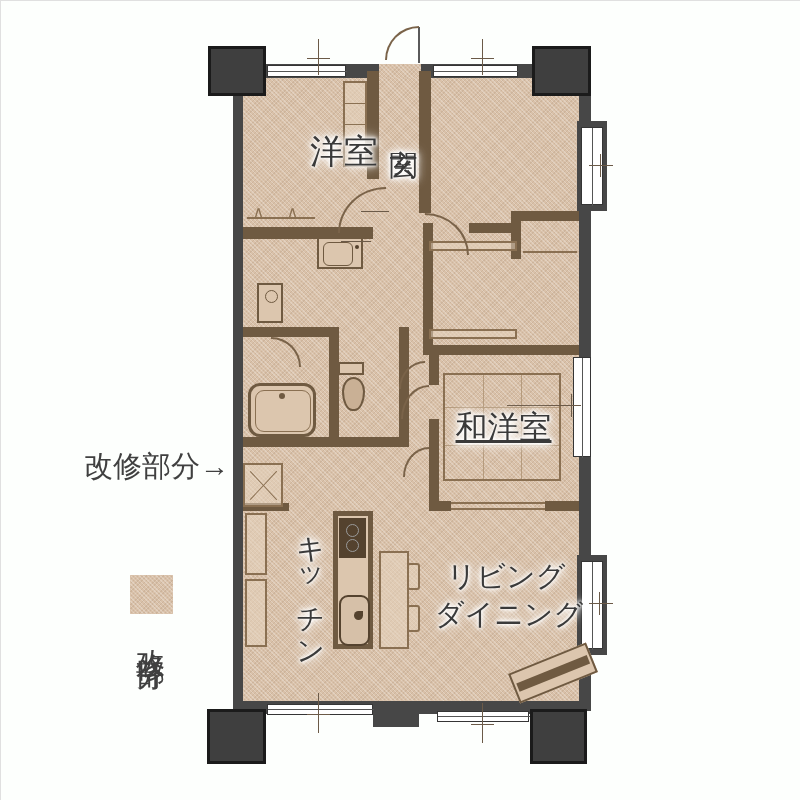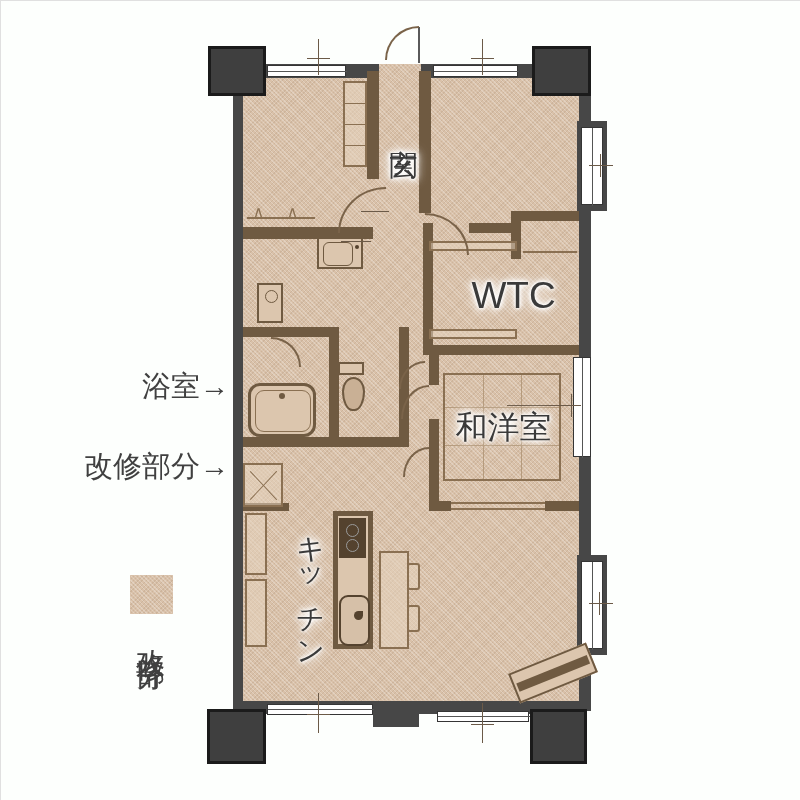--- a/index.html
+++ b/index.html
@@ -174,28 +174,27 @@
   <div class="abs dim" style="left:570px;top:393px;width:1px;height:23px;"></div>
   <div class="abs dim" style="left:588px;top:602px;width:24px;height:1px;"></div>
   <div class="abs dim" style="left:598px;top:591px;width:1px;height:23px;"></div>
   <div class="abs dim" style="left:317px;top:692px;width:1px;height:40px;"></div>
   <div class="abs dim" style="left:306px;top:713px;width:23px;height:1px;"></div>
   <div class="abs dim" style="left:481px;top:702px;width:1px;height:40px;"></div>
   <div class="abs dim" style="left:470px;top:723px;width:23px;height:1px;"></div>
   <div class="abs dim" style="left:360px;top:210px;width:28px;height:1px;"></div>
   <div class="abs dim" style="left:340px;top:240px;width:30px;height:1px;"></div>
 
+  <div class="abs rlabel" style="left:278px;top:133px;width:130px;font-size:34px;">洋室</div>
   <div class="abs rlabel vtext" style="left:381px;top:74px;width:36px;height:110px;font-size:28px;">玄関</div>
-  <div class="abs rlabel" style="left:455px;top:276px;width:115px;font-size:37px;">WTC</div>
-  <div class="abs rlabel" style="left:430px;top:410px;width:145px;font-size:32px;">和洋室</div>
+  <div class="abs rlabel" style="left:430px;top:410px;width:145px;font-size:32px;text-decoration:underline;">和洋室</div>
   <div class="abs rlabel vtext" style="left:288px;top:516px;width:36px;height:132px;font-size:28px;">キッチン</div>
-
-  <div class="abs callout" style="left:40px;top:366px;width:188px;">
-    <span>浴室</span><span>→</span>
-  </div>
+  <div class="abs rlabel" style="left:430px;top:560px;width:150px;font-size:29px;">リビング</div>
+  <div class="abs rlabel" style="left:428px;top:598px;width:160px;font-size:29px;">ダイニング</div>
+
   <div class="abs callout" style="left:40px;top:446px;width:188px;">
     <span>改修部分</span><span>→</span>
   </div>
 
   <div class="abs floor" style="left:129px;top:574px;width:43px;height:39px;"></div>
   <div class="abs vtext" style="left:136px;top:626px;width:34px;height:148px;font-size:29px;color:#404040;letter-spacing:4px;">改修部分</div>
 
 </div>
 
 </body></html>

